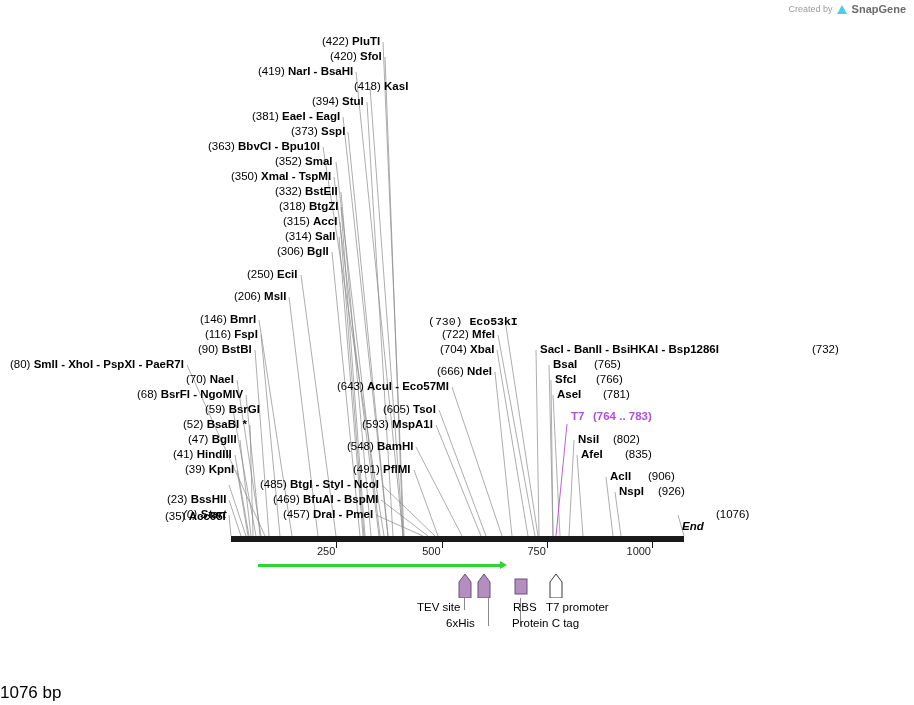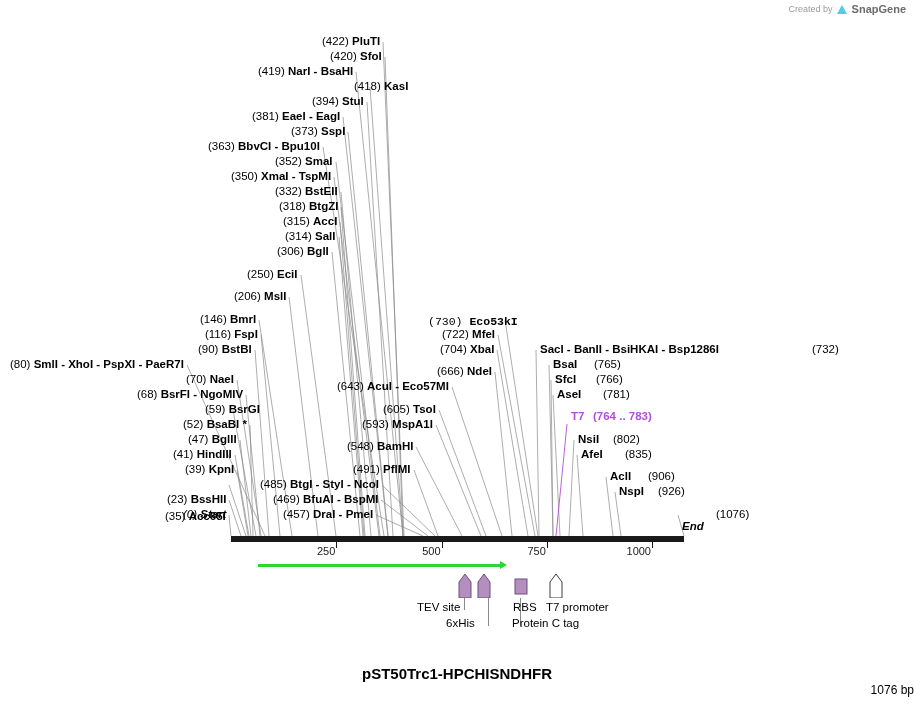--- a/index.html
+++ b/index.html
@@ -37,21 +37,21 @@
   .glyph{position:absolute;}
   .tevsite{width:14px;height:24px;}
   .hexhis{width:22px;height:24px;}
   .prom{width:14px;height:24px;}
 
   .leader{position:absolute;background:#8a8a8a;width:1px;}
   .ftlabel{position:absolute;font-size:11.5px;color:#000;white-space:nowrap;}
 
   
   .title{position:absolute;width:914px;text-align:center;font-size:15px;font-weight:bold;color:#000;}
-  .subtitle{position:absolute;width:914px;text-align:right;font-size:12px;color:#000;}
+  .subtitle{position:absolute;width:914px;text-align:left;font-size:17px;color:#000;}
 
   
   svg.lines{position:absolute;left:0;top:0;width:914px;height:705px;pointer-events:none;}
 </style>
 </head>
 <body>
 
 <div id="map">
 
   <div class="wm">
@@ -234,15 +234,14 @@
   <div class="leader" style="left:520px;top:598px;height:28px;"></div>
 
   <div id="feature-label-layer">
       <div class="ftlabel" style="left: 417px; top: 601px;">TEV site</div>
       <div class="ftlabel" style="left: 446px; top: 617px;">6xHis</div>
       <div class="ftlabel" style="left: 512px; top: 617px;">Protein C tag</div>
       <div class="ftlabel" style="left: 513px; top: 601px;">RBS</div>
       <div class="ftlabel" style="left: 546px; top: 601px;">T7 promoter</div>
     </div>
 
-  <div class="title" style="top:665px;">pST50Trc1-HPCHISNDHFR</div>
   <div class="subtitle" style="top:683px;">1076 bp</div>
 </div>
 
 </body></html>

